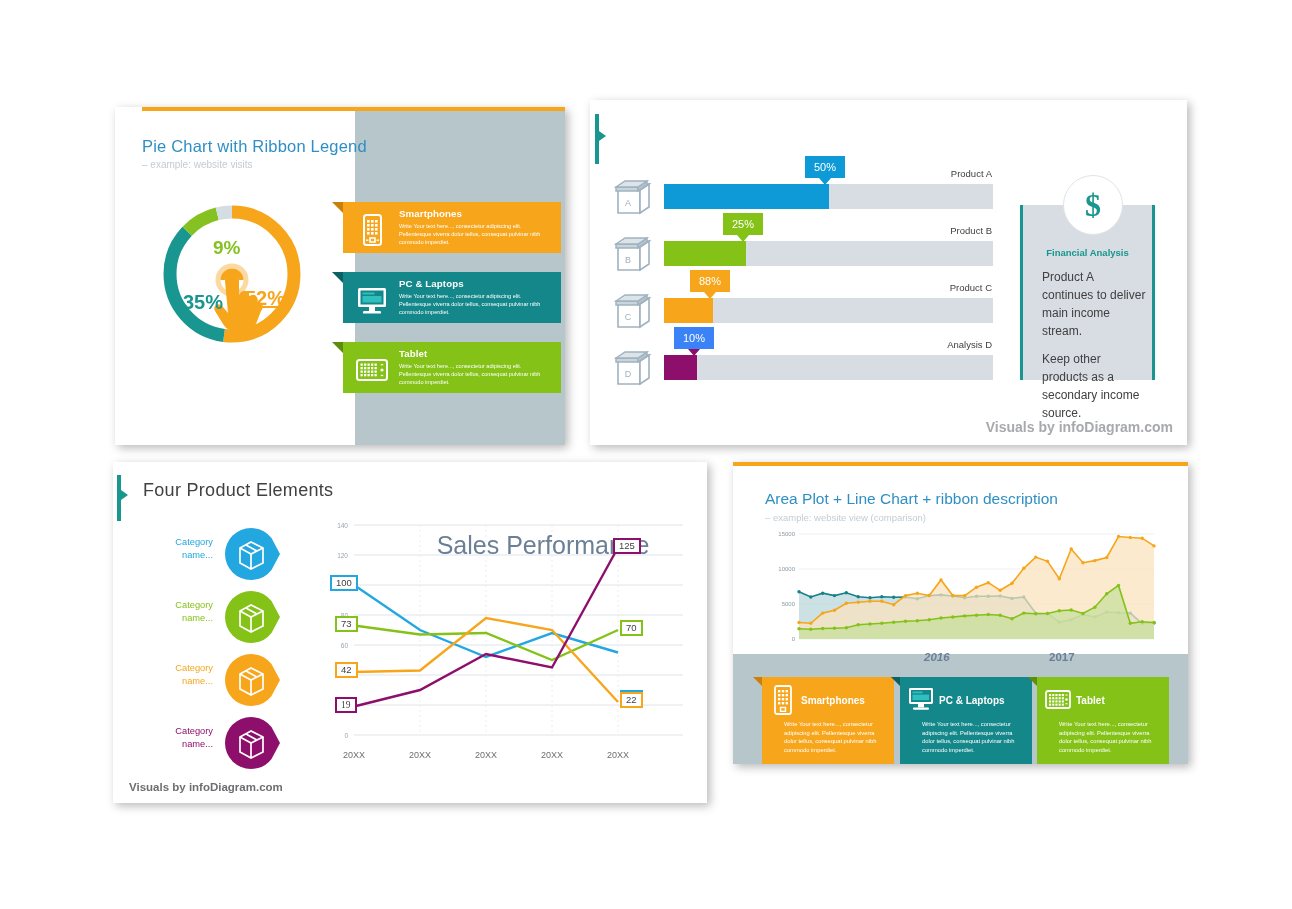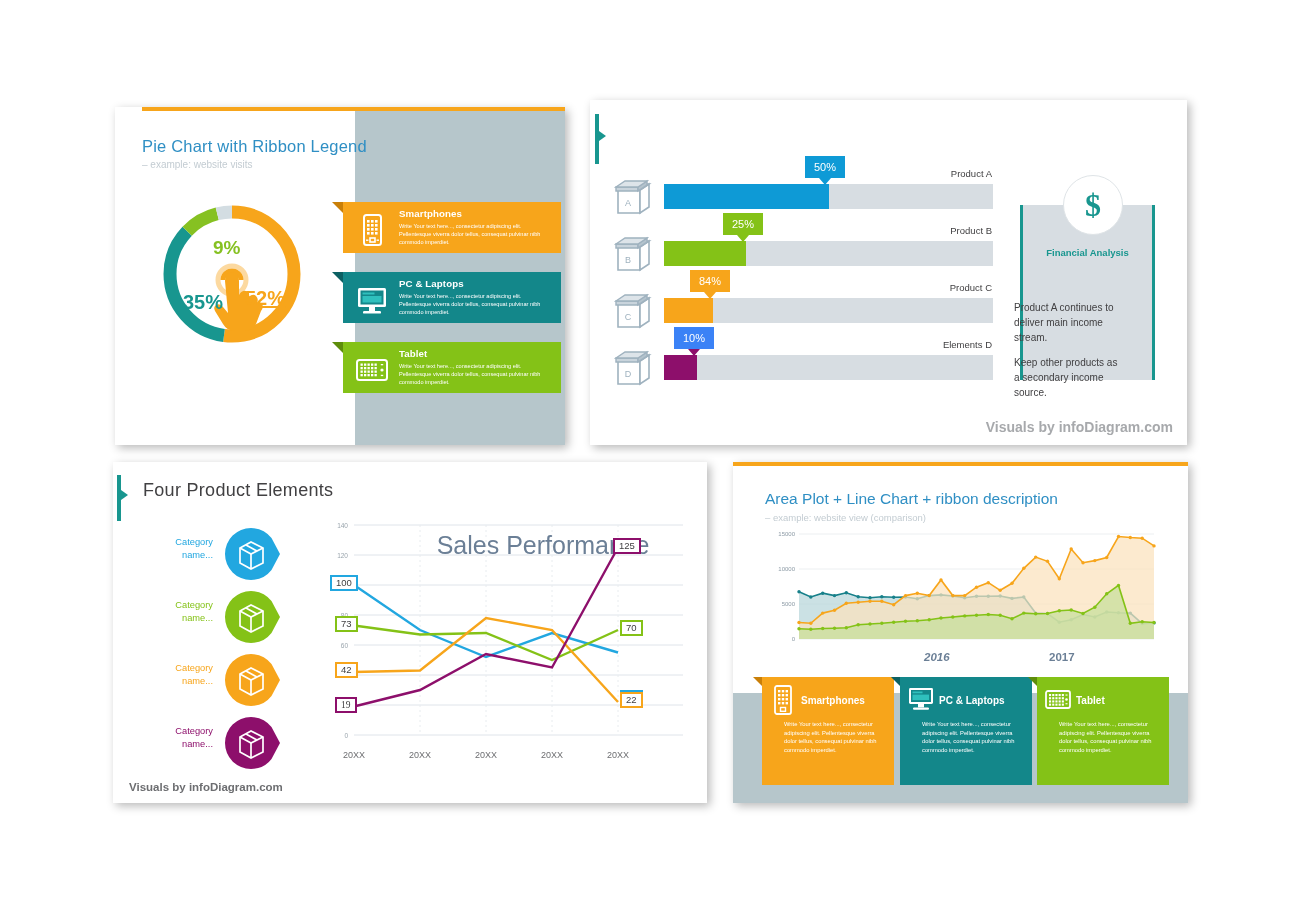--- a/index.html
+++ b/index.html
@@ -58,42 +58,42 @@
 
   #r1{top:68px;} #r2{top:125px;} #r3{top:182px;} #r4{top:239px;}
 
   .fin-panel{position:absolute;left:430px;top:105px;width:135px;height:175px;background:#d7dde2;}
   .fin-panel .lbar{position:absolute;left:0;top:0;width:3px;height:100%;background:#18968f;}
   .fin-panel .rbar{position:absolute;right:0;top:0;width:3px;height:100%;background:#18968f;}
   .fin-circle{position:absolute;left:473px;top:75px;width:58px;height:58px;border-radius:50%;background:#fff;
      border:1px solid #dfe4e7;display:flex;align-items:center;justify-content:center;
      font-size:32px;font-weight:bold;color:#18968f;font-family:"Liberation Serif",serif;}
   .fin-title{position:absolute;left:430px;top:147px;width:135px;text-align:center;font-size:9.5px;font-weight:bold;color:#18968f;}
-  .fin-body{position:absolute;left:424px;top:168px;width:105px;font-size:10px;color:#414042;line-height:1.5;margin-top:32px;}
+  .fin-body{position:absolute;left:452px;top:168px;width:105px;font-size:12px;color:#414042;line-height:1.5;}
   .fin-body p{margin:0 0 10px 0;}
   .s2-footer{position:absolute;right:14px;bottom:10px;font-size:14px;font-weight:bold;color:#a7a9ac;}
 
   
   #slide3{left:113px;top:462px;width:594px;height:341px;}
   .s3-accent{position:absolute;left:4px;top:13px;width:4px;height:46px;background:#18968f;}
   .s3-accent:after{content:"";position:absolute;left:4px;top:15px;width:0;height:0;
     border-style:solid;border-width:5px 0 5px 7px;border-color:transparent transparent transparent #18968f;}
   .s3-title{position:absolute;left:30px;top:18px;font-size:18px;color:#414042;letter-spacing:.3px;}
   .catrow{position:absolute;left:38px;width:145px;height:58px;}
   .cat-lbl{position:absolute;left:0;top:11px;width:62px;text-align:right;font-size:9.3px;line-height:1.45;}
   .pin{position:absolute;left:72px;top:0;width:60px;height:58px;}
   #c1{top:63px;} #c2{top:126px;} #c3{top:189px;} #c4{top:252px;}
   .s3-footer{position:absolute;left:16px;bottom:10px;font-size:11.5px;font-weight:bold;color:#6d6e71;}
   .chartbox{position:absolute;left:195px;top:58px;width:380px;height:250px;}
   .ctitle{position:absolute;left:120px;top:10px;width:230px;text-align:center;font-size:25px;color:#6b7f96;line-height:1.25;}
   .vallbl{position:absolute;background:#fff;border:2px solid #000;font-size:9.5px;color:#414042;
      padding:1px 4px;line-height:1.1;}
 
   
-  #slide4{left:733px;top:462px;width:455px;height:341px;}
+  #slide4{left:733px;top:462px;width:455px;height:302px;}
   .s4-topbar{position:absolute;left:0;top:0;right:0;height:4px;background:#f7a51b;}
   .s4-gray{position:absolute;left:0;bottom:0;right:0;height:110px;background:#b6c6cb;}
   .s4-title{position:absolute;left:32px;top:28px;font-size:15.5px;color:#2f8fc4;}
   .s4-sub{position:absolute;left:32px;top:50px;font-size:9.5px;color:#c3ccd2;}
   .areabox{position:absolute;left:26px;top:64px;width:402px;height:135px;}
   .yrlbl{position:absolute;font-size:11.5px;font-weight:bold;color:#6b7f96;}
 
   .vrib{position:absolute;width:132px;height:108px;color:#fff;}
   .vrib .fold{position:absolute;left:-9px;top:0;width:0;height:0;border-style:solid;border-width:0 9px 9px 0;}
   .vrib .vhead{display:flex;align-items:center;gap:5px;padding:8px 6px 2px 8px;}
@@ -289,41 +289,41 @@
         <path d="M26,9 L35,3 L35,7 L26,13 Z" fill="#b4c3cd" stroke="#9fb2bf" stroke-width="1.4"></path>
         <path d="M4,9 L13,3 L35,3 L26,9 Z" fill="#dde4e9" stroke="#9fb2bf" stroke-width="1.4"></path>
         <text x="16" y="28" font-size="9" fill="#9fb2bf" text-anchor="middle" font-family="Liberation Sans, sans-serif">C</text>
       </svg>
     </span>
     <div class="track">
       <div class="fillbar" style="width:15%;background:#f7a51b;"></div>
     </div>
     <div class="pname" style="left:270px;top:0;">Product C</div>
     <div class="callout" style="left:78px;top:-12px;background:#f7a51b;">
-      <span>84%</span>
+      <span>88%</span>
       <span class="tri" style="border-color:#f7a51b transparent transparent transparent;"></span>
     </div>
   </div>
 
   <div class="barrow" id="r4">
     <span class="box-ico">
       <svg width="44" height="40" viewBox="0 0 44 40">
         <path d="M6,12 L28,12 L28,35 L6,35 Z" fill="#fff" stroke="#9fb2bf" stroke-width="1.6"></path>
         <path d="M28,12 L37,6 L37,29 L28,35 Z" fill="#fff" stroke="#9fb2bf" stroke-width="1.6"></path>
         <path d="M6,12 L15,6 L37,6 L28,12 Z" fill="#fff" stroke="#9fb2bf" stroke-width="1.6"></path>
         <path d="M4,9 L26,9 L26,13 L4,13 Z" fill="#c9d4dc" stroke="#9fb2bf" stroke-width="1.4"></path>
         <path d="M26,9 L35,3 L35,7 L26,13 Z" fill="#b4c3cd" stroke="#9fb2bf" stroke-width="1.4"></path>
         <path d="M4,9 L13,3 L35,3 L26,9 Z" fill="#dde4e9" stroke="#9fb2bf" stroke-width="1.4"></path>
         <text x="16" y="28" font-size="9" fill="#9fb2bf" text-anchor="middle" font-family="Liberation Sans, sans-serif">D</text>
       </svg>
     </span>
     <div class="track">
       <div class="fillbar" style="width:10%;background:#8d0f6b;"></div>
     </div>
-    <div class="pname" style="left:270px;top:0;">Elements D</div>
+    <div class="pname" style="left:270px;top:0;">Analysis D</div>
     <div class="callout" style="left:62px;top:-12px;background:#3b82f6;">
       <span>10%</span>
       <span class="tri" style="border-color:#8d0f6b transparent transparent transparent;"></span>
     </div>
   </div>
 
   <div class="fin-panel">
     <span class="lbar"></span>
     <span class="rbar"></span>
   </div>

